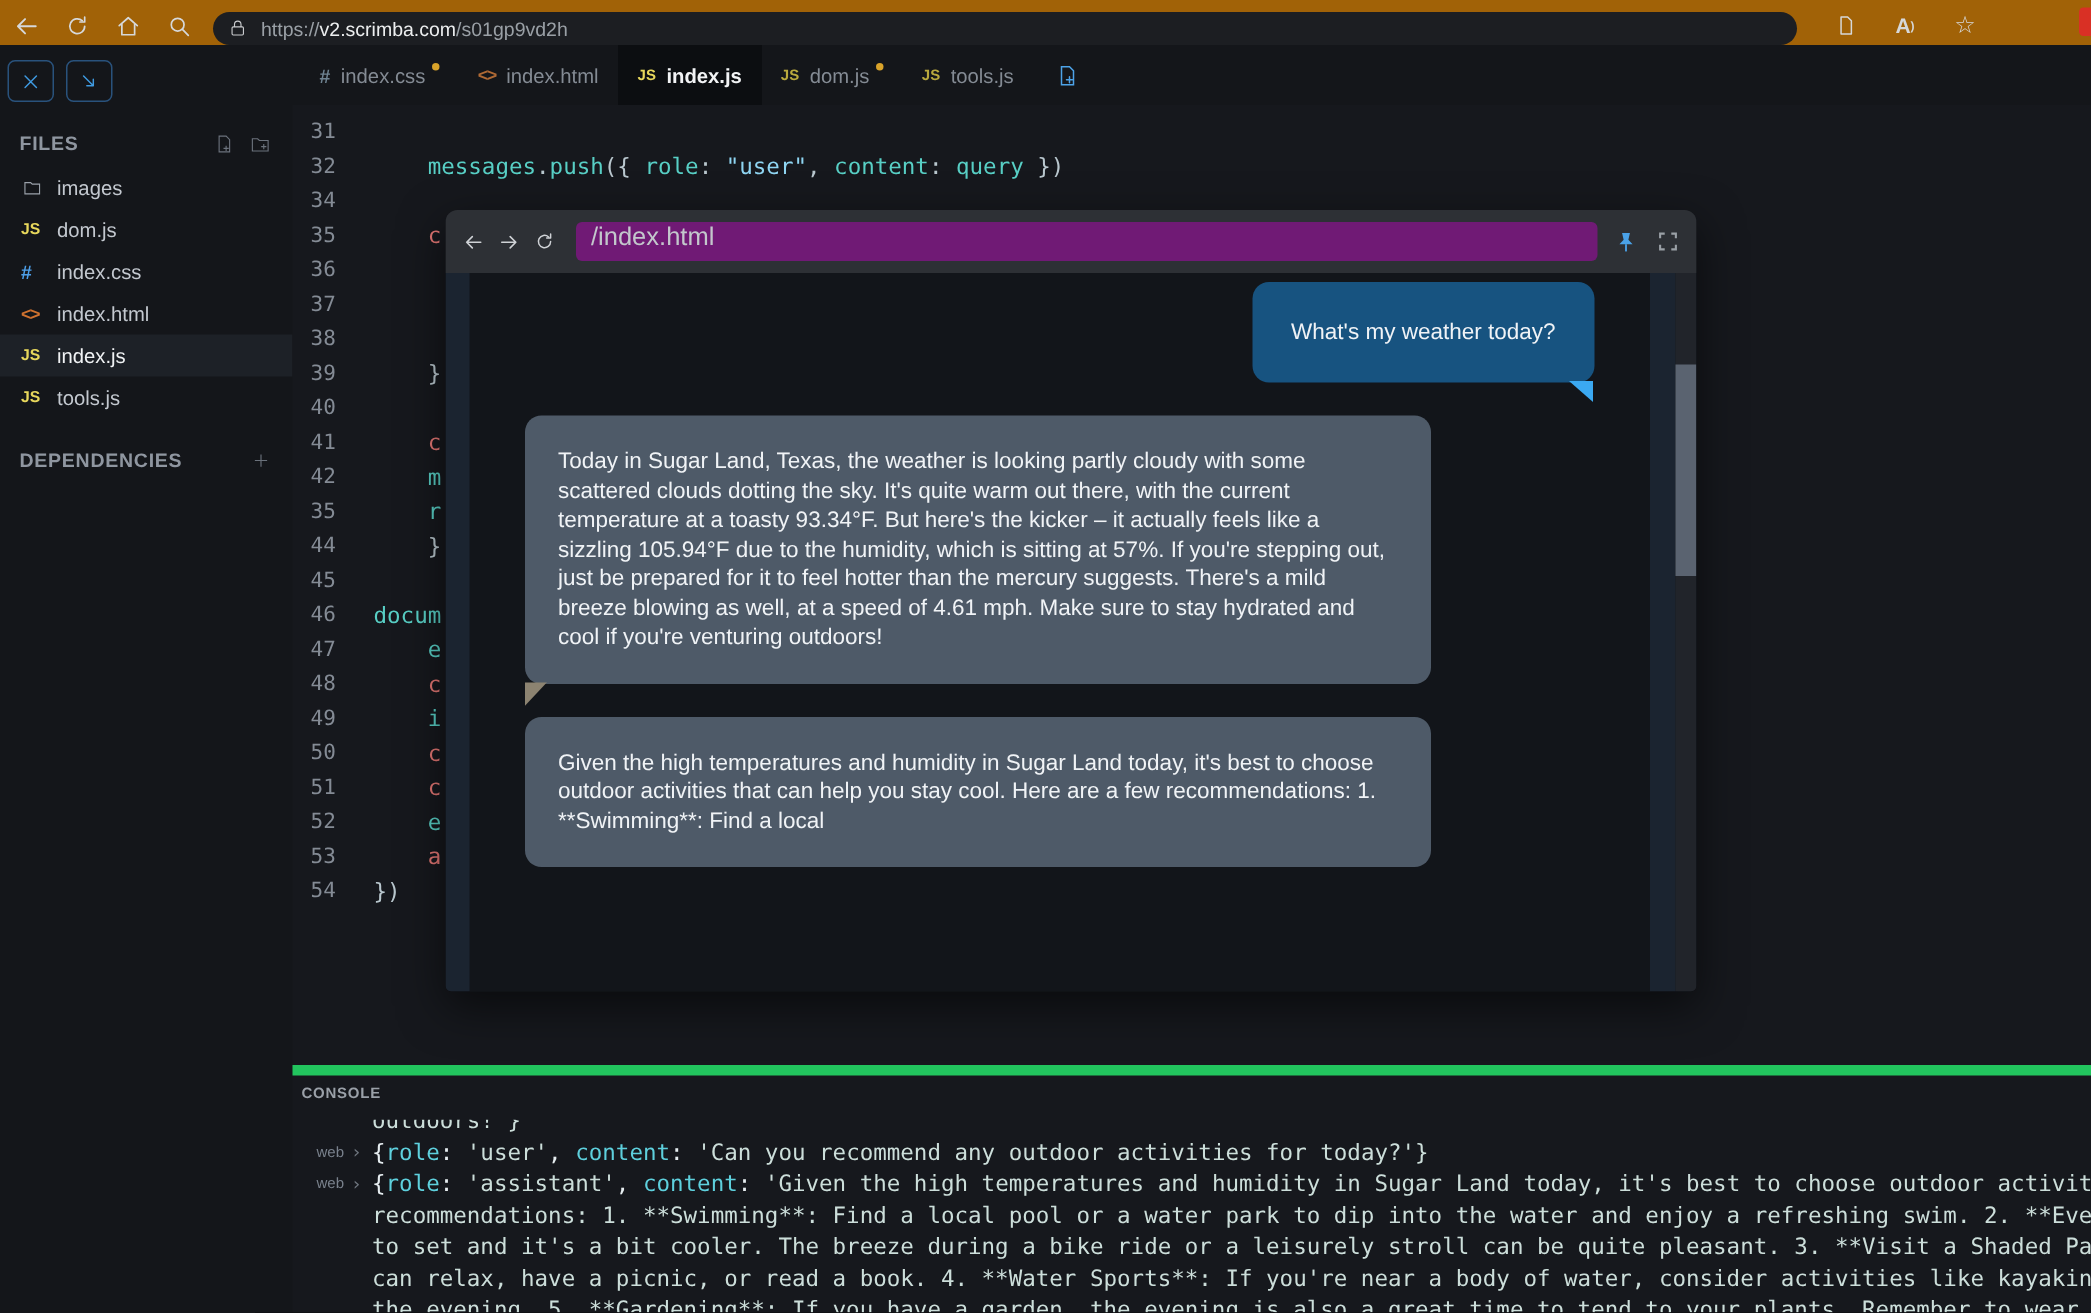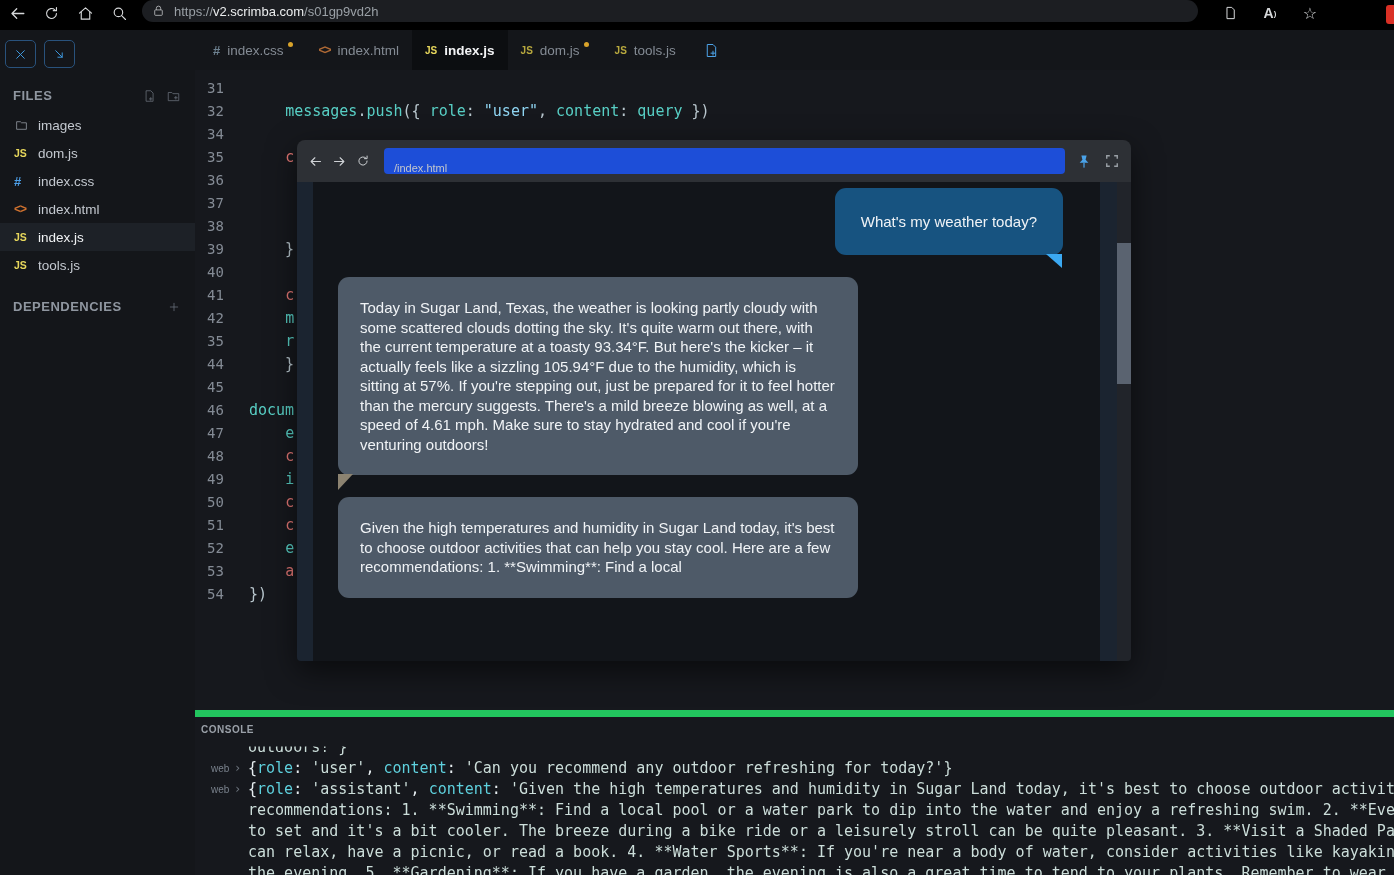--- a/index.html
+++ b/index.html
@@ -1,22 +1,22 @@
 <!DOCTYPE html>
 <html><head>
 <meta charset="utf-8">
 <style>
   html,body{margin:0;padding:0;background:#0c0e11;}
   *{box-sizing:border-box;}
   .screen{position:relative;width:1394px;height:875px;overflow:hidden;
     font-family:"Liberation Sans",sans-serif;background:#14161a;}
 
   
-  .topbar{position:absolute;left:0;top:0;width:1394px;height:30px;background:#000000;
-    display:flex;align-items:flex-start;}
+  .topbar{position:absolute;left:0;top:0;width:1394px;height:30px;background:#a16207;
+    display:flex;align-items:flex-end;}
   .tb-btn{width:34px;height:26px;display:flex;align-items:center;justify-content:center;
     color:#d6d8da;flex:0 0 auto;cursor:pointer;}
   .tb-btn svg{stroke:#d6d8da;fill:none;stroke-width:1.6;stroke-linecap:round;stroke-linejoin:round;}
   .urlbar{height:22px;width:1056px;margin-left:6px;background:#1c1e22;border-radius:11px;
     display:flex;align-items:center;padding:0 10px;}
   .urlbar svg{stroke:#c9cbce;fill:none;stroke-width:1.4;}
   .url-text{font-size:13px;margin-left:9px;color:#9aa0a6;white-space:nowrap;}
   .url-text .host{color:#eceeef;}
   .tb-right{display:flex;align-items:center;margin-left:12px;}
   .tb-right .tb-btn{width:40px;}
@@ -84,36 +84,36 @@
   .cpl{color:#e6edf0;}
 
   
   .preview{position:absolute;left:297px;top:140px;width:834px;height:521px;z-index:5;
     border-radius:8px 8px 4px 4px;box-shadow:0 10px 30px rgba(0,0,0,.55);overflow:hidden;
     display:flex;flex-direction:column;}
   .pv-header{height:42px;background:#2d3035;display:flex;align-items:center;padding:0 10px 0 9px;flex:0 0 42px;}
   .pv-nav{display:flex;align-items:center;gap:6px;}
   .pv-nav .nbtn{width:18px;height:18px;display:flex;align-items:center;justify-content:center;cursor:pointer;}
   .pv-nav svg{stroke:#cfd2d6;fill:none;stroke-width:1.7;stroke-linecap:round;stroke-linejoin:round;}
-  .pv-url{flex:1;height:26px;margin:0 10px 0 12px;background:#1d4ed8;border-radius:4px;
-    display:flex;align-items:flex-end;padding:0 10px;color:#c3c7cc;font-size:11px;}
+  .pv-url{flex:1;height:26px;margin:0 10px 0 12px;background:#701a75;border-radius:4px;
+    display:flex;align-items:flex-start;padding:0 10px;color:#c3c7cc;font-size:17px;}
   .pv-actions{display:flex;align-items:center;gap:10px;}
   .pv-actions .abtn{width:18px;height:18px;display:flex;align-items:center;justify-content:center;cursor:pointer;}
   .pin svg{fill:#4aa2e8;stroke:none;}
   .fullscr svg{stroke:#9aa0a6;fill:none;stroke-width:1.6;}
   .pv-body{position:relative;flex:1;background:#12151a;overflow:hidden;}
   .strip-left{position:absolute;left:0;top:0;width:16px;height:100%;background:#1b2430;}
   .strip-right{position:absolute;left:803px;top:0;width:17px;height:100%;background:#1b2430;}
   .scroll-track{position:absolute;left:820px;top:0;width:14px;height:100%;background:#21242a;}
   .scroll-thumb{position:absolute;left:820px;top:61px;width:14px;height:141px;background:#5a6370;cursor:pointer;}
 
   .chat{position:absolute;left:16px;top:0;width:787px;display:flex;flex-direction:column;}
   .msg{position:relative;border-radius:11px;color:#f0f3f6;font-size:15px;margin-bottom:22px;}
   .msg.user{align-self:flex-end;margin-right:37px;background:#175380;padding:24px 26px;line-height:19px;margin-top:6px;}
-  .msg.assistant{align-self:flex-start;margin-left:25px;background:#4e5a68;width:520px;
+  .msg.assistant{align-self:flex-start;margin-left:37px;background:#4e5a68;width:604px;
     padding:21px 22px;line-height:19.5px;}
   .tail{position:absolute;bottom:-13px;width:16px;height:14px;}
   .msg.user .tail{right:1px;background:#3ba9f2;clip-path:polygon(0 0,100% 0,100% 100%);}
   .msg.assistant .tail{left:0;width:15px;height:16px;bottom:-15px;background:#8c8371;
     clip-path:polygon(0 0,100% 0,0 100%);}
 </style>
 </head>
 <body>
 
 <div class="screen">
@@ -347,21 +347,21 @@
         </div>
         <div class="code-line">
           <span class="gutter">54</span>
           <span class="code"><span class="pl">})</span></span>
         </div>
       </div>
     <div class="console">
       <div class="console-label">CONSOLE</div>
       <div id="console-lines">
           <div class="cline cut"><span class="cstr">outdoors!'}</span></div>
-          <div class="cline"><span class="badge">web</span><span class="chev">›</span><span class="cpl">{</span><span class="ckey">role</span><span class="cpl">: </span><span class="cstr">'user'</span><span class="cpl">, </span><span class="ckey">content</span><span class="cpl">: </span><span class="cstr">'Can you recommend any outdoor refreshing for today?'}</span></div>
+          <div class="cline"><span class="badge">web</span><span class="chev">›</span><span class="cpl">{</span><span class="ckey">role</span><span class="cpl">: </span><span class="cstr">'user'</span><span class="cpl">, </span><span class="ckey">content</span><span class="cpl">: </span><span class="cstr">'Can you recommend any outdoor activities for today?'}</span></div>
           <div class="cline"><span class="badge">web</span><span class="chev">›</span><span class="cpl">{</span><span class="ckey">role</span><span class="cpl">: </span><span class="cstr">'assistant'</span><span class="cpl">, </span><span class="ckey">content</span><span class="cpl">: </span><span class="cstr">'Given the high temperatures and humidity in Sugar Land today, it's best to choose outdoor activiti</span></div>
           <div class="cline"><span class="cstr">recommendations: 1. **Swimming**: Find a local pool or a water park to dip into the water and enjoy a refreshing swim. 2. **Ever</span></div>
           <div class="cline"><span class="cstr">to set and it's a bit cooler. The breeze during a bike ride or a leisurely stroll can be quite pleasant. 3. **Visit a Shaded Pa</span></div>
           <div class="cline"><span class="cstr">can relax, have a picnic, or read a book. 4. **Water Sports**: If you're near a body of water, consider activities like kayaking</span></div>
           <div class="cline"><span class="cstr">the evening. 5. **Gardening**: If you have a garden, the evening is also a great time to tend to your plants. Remember to wear</span></div>
         </div>
     </div>
   </div>
 
   <div class="preview">

